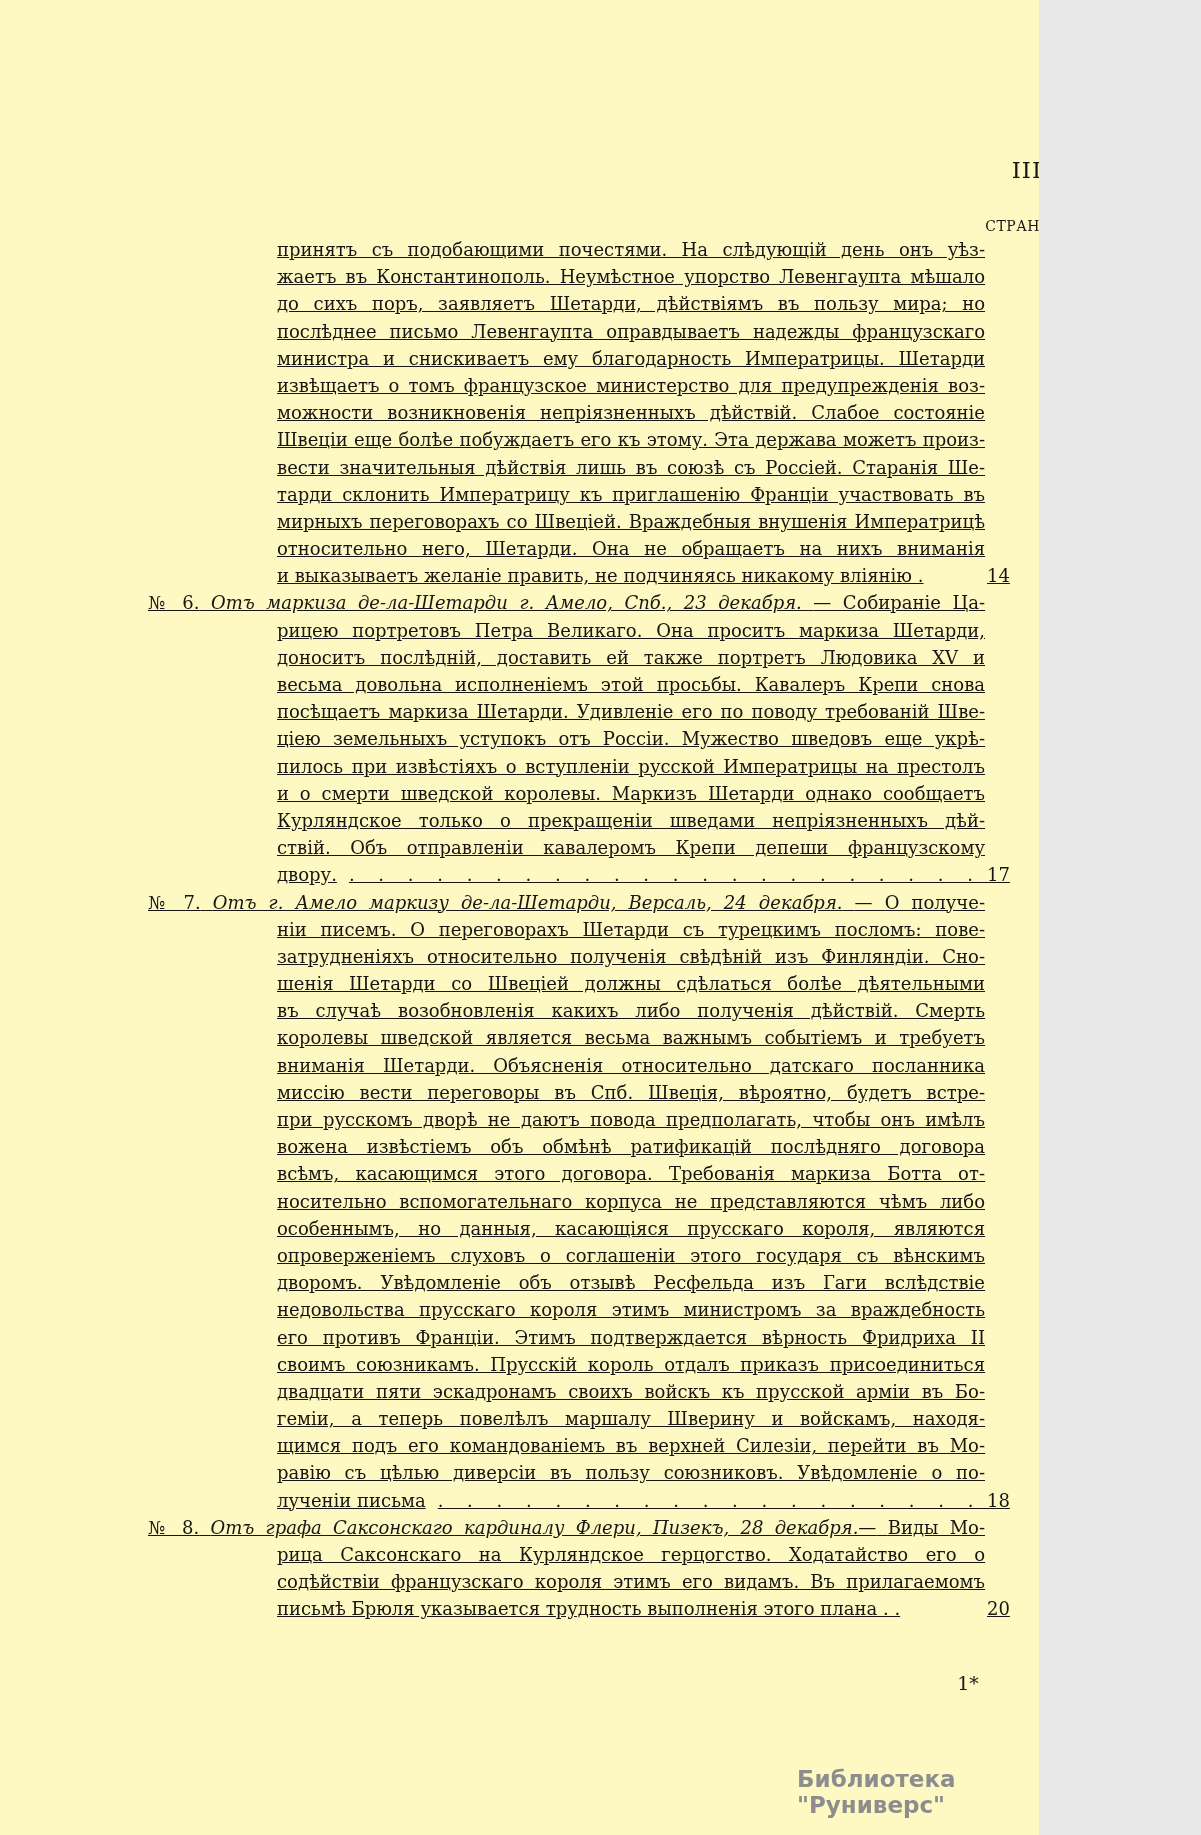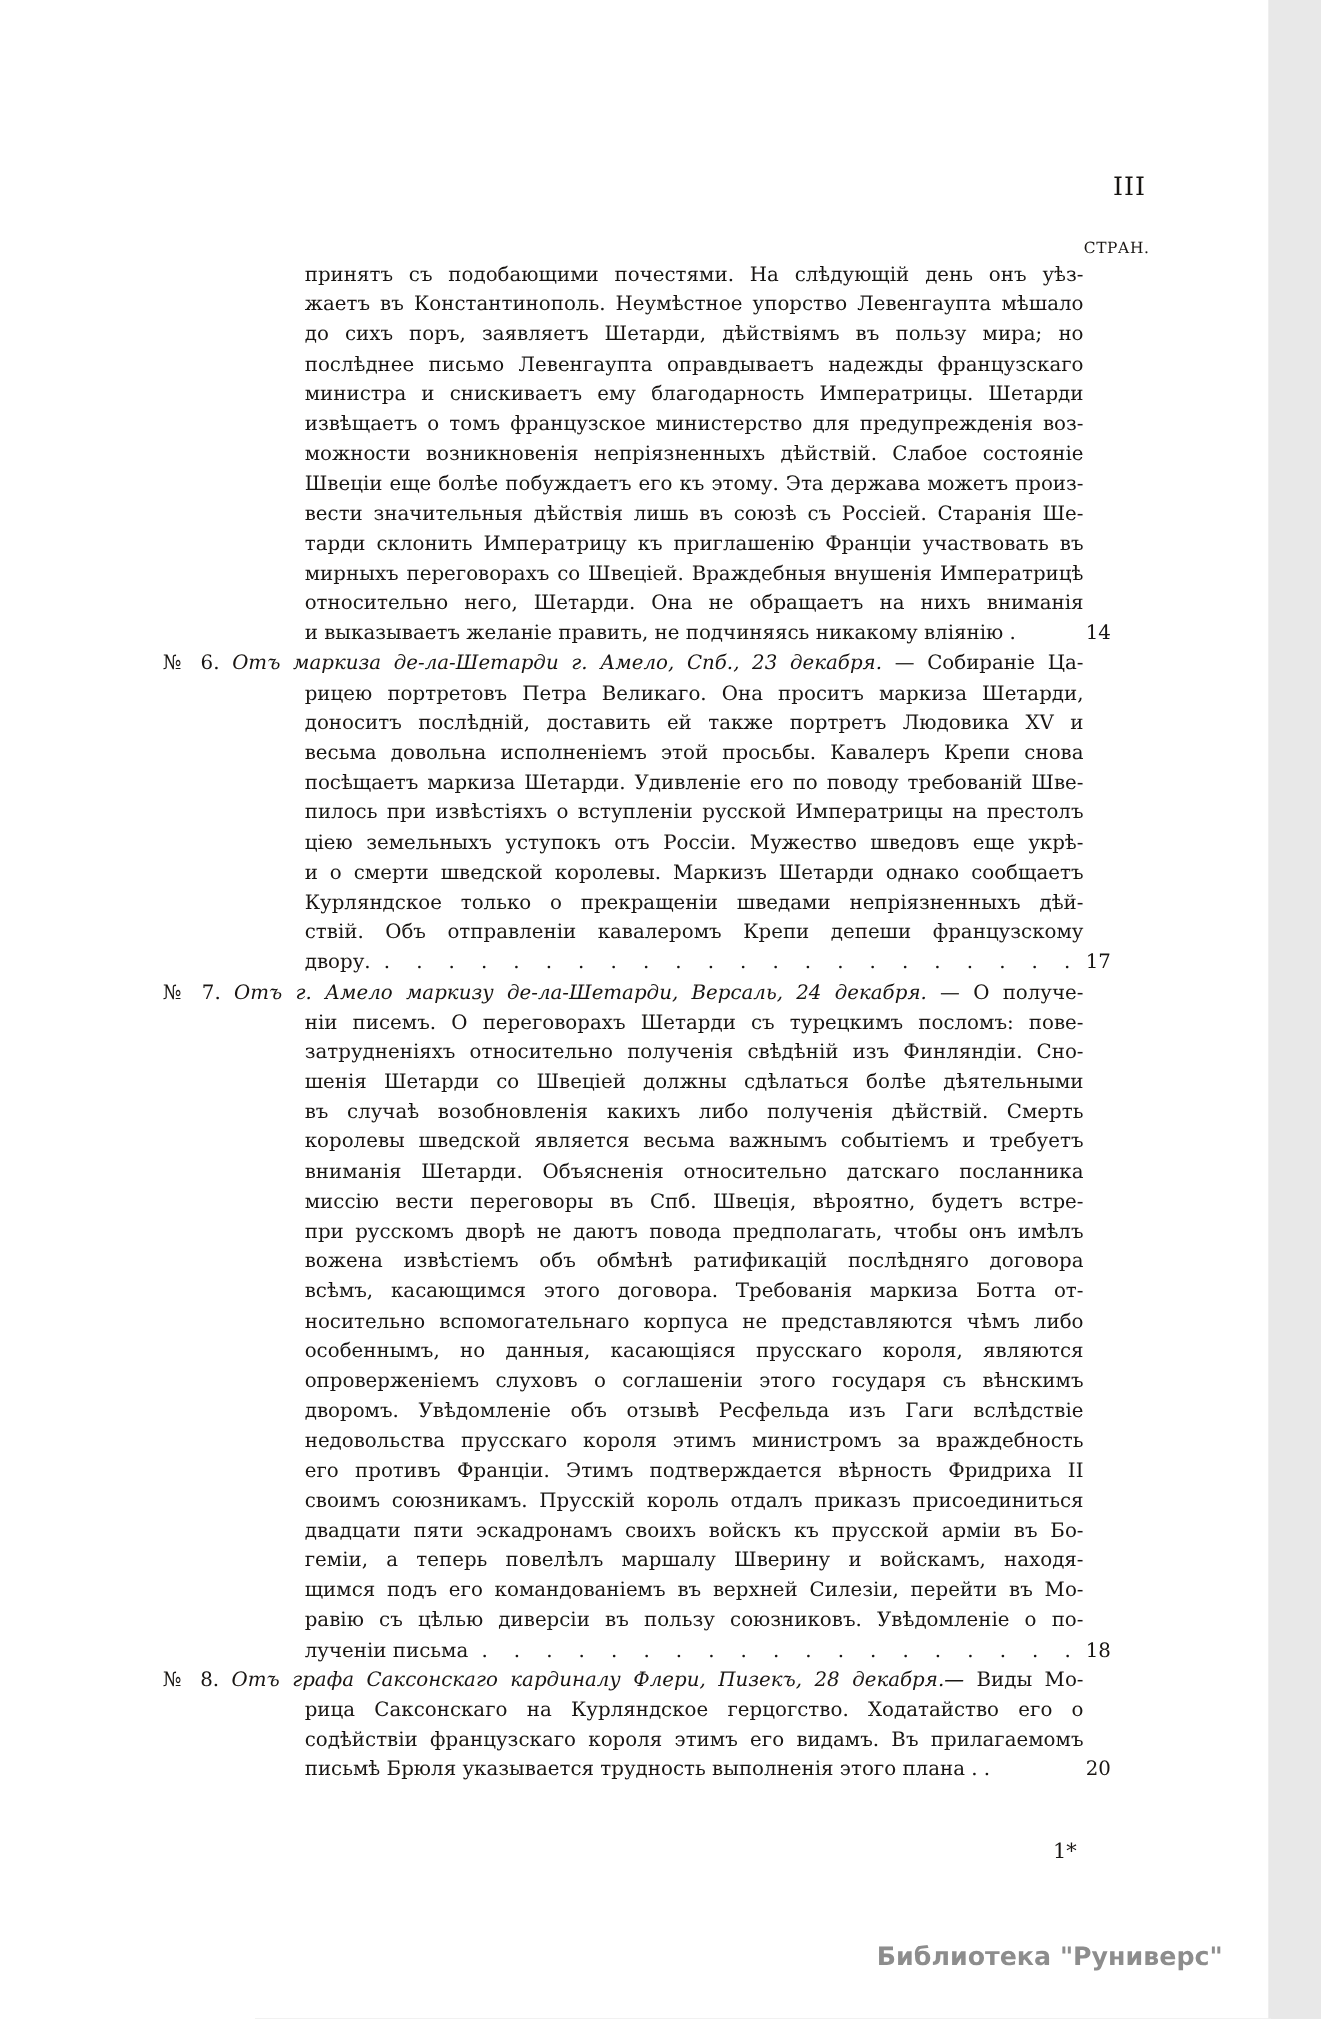--- a/index.html
+++ b/index.html
@@ -1,37 +1,37 @@
 <!DOCTYPE html>
 <html><head>
 <meta charset="utf-8">
 <style>
   html,body { margin:0; padding:0; background:#e8e8e8; }
   .page {
-    position:relative; width:1153px; height:1835px;
-    background:#ffffff;
+    position:relative; width:1039px; height:1835px;
+    background:#fef9c3;
     font-family:"DejaVu Serif", serif;
     color:#181512;
     overflow:hidden;
   }
   .roman-folio {
     position:absolute; top:157px; left:842px; width:200px;
     text-align:right; font-size:23px; letter-spacing:1px;
   }
   .col-header {
     position:absolute; top:218px; left:845px; width:200px;
     text-align:right; font-size:14px; letter-spacing:0.5px;
   }
   .text-block {
     position:absolute; top:236px; left:277px; width:768px;
     font-size:18px; line-height:27.2px;
   }
   .line {
     text-align:justify; text-align-last:justify;
-    padding-right:60px; height:27.2px; overflow:visible;
+    padding-right:60px; height:27.2px; overflow:visible;text-decoration:underline;
   }
   .line.first { margin-left:-129px; }
   .entry-number { font-style:normal; }
   .entry-title { font-style:italic; }
   .line.last {
     display:flex; align-items:flex-end;
     text-align:left; text-align-last:left; padding-right:0;
   }
   .line.last .line-text { white-space:nowrap; }
   .dot-leader {
@@ -75,22 +75,22 @@
           <span class="dot-leader"></span>
           <span class="page-ref">14</span>
         </div>
       </div>
       <div class="entry">
         <div class="line first"><span class="entry-number">№ 6.</span> <span class="entry-title">Отъ маркиза де-ла-Шетарди г. Амело, Спб., 23 декабря.</span> <span class="entry-summary-start">— Собираніе Ца-</span></div>
         <div class="line">рицею портретовъ Петра Великаго. Она проситъ маркиза Шетарди,</div>
         <div class="line">доноситъ послѣдній, доставить ей также портретъ Людовика XV и</div>
         <div class="line">весьма довольна исполненіемъ этой просьбы. Кавалеръ Крепи снова</div>
         <div class="line">посѣщаетъ маркиза Шетарди. Удивленіе его по поводу требованій Шве-</div>
+        <div class="line">ціею земельныхъ уступокъ отъ Россіи. Мужество шведовъ еще укрѣ-</div>
         <div class="line">пилось при извѣстіяхъ о вступленіи русской Императрицы на престолъ</div>
-        <div class="line">ціею земельныхъ уступокъ отъ Россіи. Мужество шведовъ еще укрѣ-</div>
         <div class="line">и о смерти шведской королевы. Маркизъ Шетарди однако сообщаетъ</div>
         <div class="line">Курляндское только о прекращеніи шведами непріязненныхъ дѣй-</div>
         <div class="line">ствій. Объ отправленіи кавалеромъ Крепи депеши французскому</div>
         <div class="line last">
           <span class="line-text">двору.</span>
           <span class="dot-leader"> . . . . . . . . . . . . . . . . . . . . . . . . . . . . . . . . . . . . . . . . . . . . . . . . . . . . . . . . . . . .</span>
           <span class="page-ref">17</span>
         </div>
       </div>
       <div class="entry">

